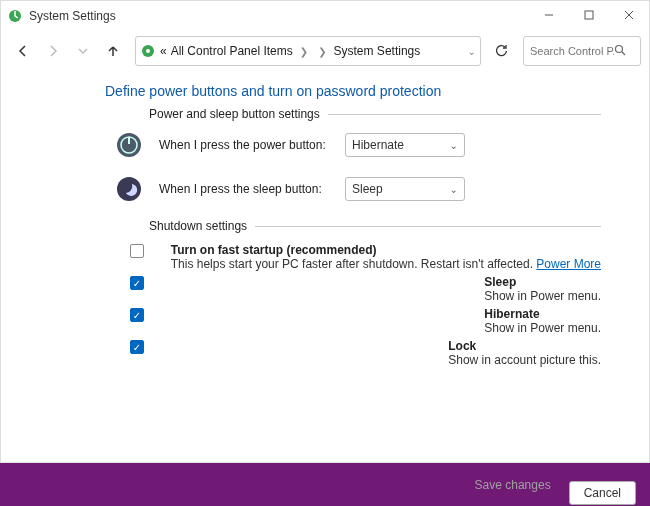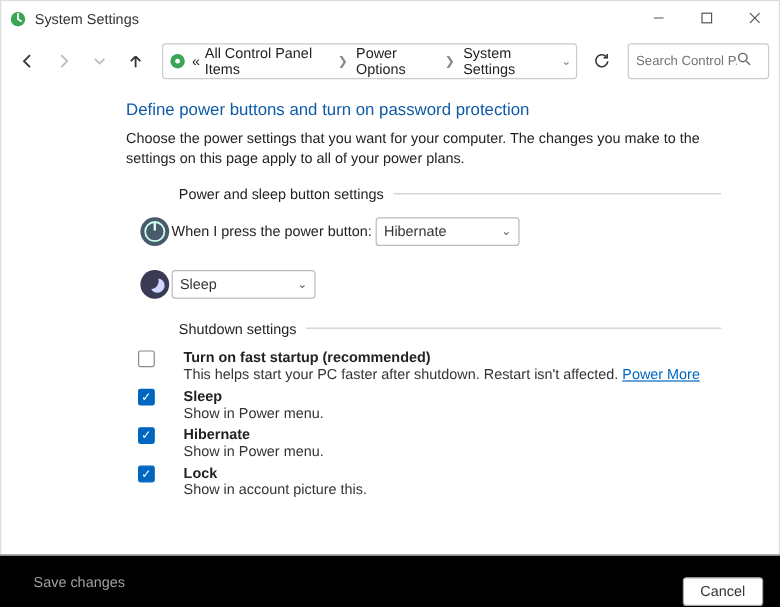--- a/index.html
+++ b/index.html
@@ -20,32 +20,32 @@
   .refresh { width: 28px; height: 28px; display: flex; align-items: center; justify-content: center; color: #444; margin-left: 4px; }
   .searchbox { width: 118px; height: 30px; border: 1px solid #ccc; border-radius: 3px; margin-left: 6px; display: flex; align-items: center; padding: 0 6px; }
   .searchbox input { border: none; outline: none; font-size: 11px; width: 84px; color: #666; background: transparent; }
   .searchbox .sicon { color: #666; }
   .content { padding: 12px 48px 0 104px; font-size: 12px; color: #222; }
   .h1 { font-size: 14px; color: #0e5aa7; margin-bottom: 8px; }
   .desc { line-height: 1.4; margin-bottom: 14px; }
   .section-title { display: flex; align-items: center; margin-bottom: 10px; margin-left: 44px; }
   .section-title span { margin-right: 8px; }
   .section-title .line { flex: 1; height: 1px; background: #ccc; }
-  .setrow { display: flex; align-items: center; margin: 8px 0 16px 10px; gap: 0; }
+  .setrow { display: flex; align-items: center; margin: 8px 0 16px 10px; gap: 16px; }
   .roundicon { width: 28px; height: 28px; display:flex; align-items:center; justify-content:center; }
   .setrow label { width: 170px; font-size: 12px; }
   .sel { width: 120px; height: 24px; border: 1px solid #bbb; border-radius: 3px; background: #fff; padding: 0 6px; font-size: 12px; display: flex; align-items: center; justify-content: space-between; color: #333; }
   .sel .chev { color: #666; font-size: 10px; }
-  .opt { display: flex; align-items: flex-start; gap: 24px; margin: 4px 0 2px 10px; }
+  .opt { display: flex; align-items: flex-start; gap: 24px; margin: 4px 0 2px 25px; justify-content: space-between; }
   .chk { width: 14px; height: 14px; border: 1px solid #888; border-radius: 2px; margin-top: 1px; display: flex; align-items: center; justify-content: center; font-size: 10px; color: #fff; }
   .chk.on { background: #0067c0; border-color: #0067c0; }
   .opt .txt .t1 { font-weight: 600; }
   .opt .txt .t2 { font-size: 12px; color: #333; }
   .lm { color: #0067c0; text-decoration: underline; }
-  .footer { position: absolute; bottom: 0; left: 0; right: 0; height: 44px; border-top: 1px solid #e2e2e2; display: flex; justify-content: space-between; align-items: center; padding: 0 14px; gap: 4px; background: #000000; }
+  .footer { position: absolute; bottom: 0; left: 0; right: 0; height: 44px; border-top: 1px solid #e2e2e2; display: flex; justify-content: flex-end; align-items: center; padding: 0 14px; gap: 4px; background: #701a75; }
   .btn { height: 24px; padding: 0 14px; font-size: 12px; border-radius: 3px; display: flex; align-items: center; }
   .btn.primary { border: 1px solid #aaa; background: #fff; color: #333; margin-top: 17px; }
   .btn.dis { border: none; color: #a0a0a0; background: transparent; }
   .crumb-item { display: inline-block; }
 </style>
 </head>
 <body>
 
 <div class="titlebar">
   <span class="title-icon">
@@ -100,21 +100,20 @@
   <div class="addr">
     <span class="addr-icon">
       <svg viewBox="0 0 16 16" width="16" height="16">
           <circle cx="8" cy="8" r="6" fill="#3aa655"></circle>
           <circle cx="8" cy="8" r="2" fill="#fff"></circle>
         </svg>
     </span>
     <span>«</span>
     <span class="crumb-item">All Control Panel Items</span>
     <span class="sep">❯</span>
-    <span class="crumb-item">Power Options</span>
     <span class="sep">❯</span>
     <span class="crumb-item">System Settings</span>
     <span class="spacer"></span>
     <span class="tail">⌄</span>
   </div>
   <div class="refresh">
       <svg width="14" height="14" viewBox="0 0 14 14">
         <path d="M11 3a5 5 0 1 0 1.5 4" fill="none" stroke="#333" stroke-width="1.3"></path>
         <path d="M12 1v3h-3" fill="none" stroke="#333" stroke-width="1.3"></path>
       </svg>
@@ -124,21 +123,20 @@
     <input type="text" placeholder="Search Control P..." style="">
     <span class="sicon"><svg width="12" height="12" viewBox="0 0 12 12">
           <circle cx="5" cy="5" r="3.5" fill="none" stroke="#666" stroke-width="1.2"></circle>
           <line x1="8" y1="8" x2="11" y2="11" stroke="#666" stroke-width="1.2"></line>
         </svg></span>
   </div>
 </div>
 
 <div class="content">
   <div class="h1">Define power buttons and turn on password protection</div>
-  <div class="desc">Choose the power settings that you want for your computer. The changes you make to the settings on this page apply to all of your power plans.</div>
 
   <div class="section-title">
     <span>Power and sleep button settings</span>
     <div class="line"></div>
   </div>
 
   <div class="setrow">
     <span class="roundicon">
       <svg viewBox="0 0 28 28" width="28" height="28">
           <circle cx="14" cy="14" r="12" fill="#4a5a6a"></circle>
@@ -153,20 +151,21 @@
     </div>
   </div>
 
   <div class="setrow">
     <span class="roundicon">
       <svg viewBox="0 0 28 28" width="28" height="28">
           <circle cx="14" cy="14" r="12" fill="#3a3a55"></circle>
           <path d="M17 9a6 6 0 1 1-6 9 7 7 0 0 0 6-9z" fill="#cfd6ff"></path>
         </svg>
     </span>
+    <label>When I press the sleep button:</label>
     <div class="sel">
       <span>Sleep</span>
       <span class="chev">⌄</span>
     </div>
   </div>
 
   <div class="section-title">
     <span>Shutdown settings</span>
     <div class="line"></div>
   </div>

